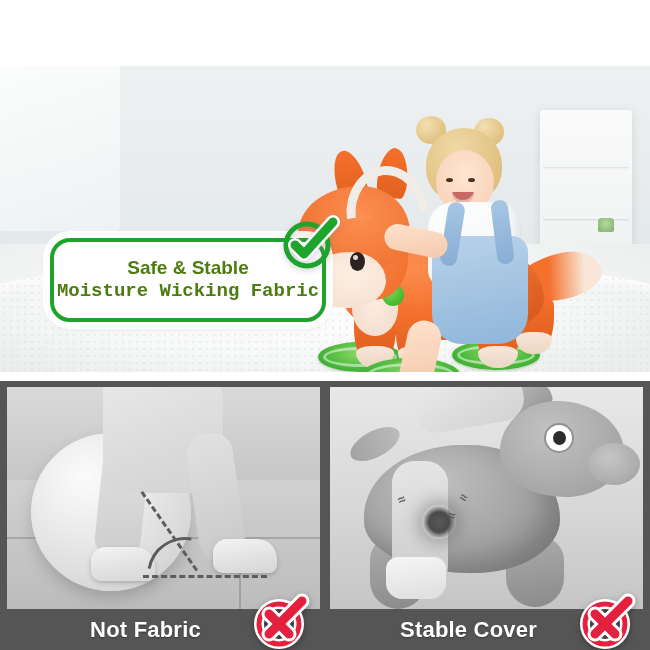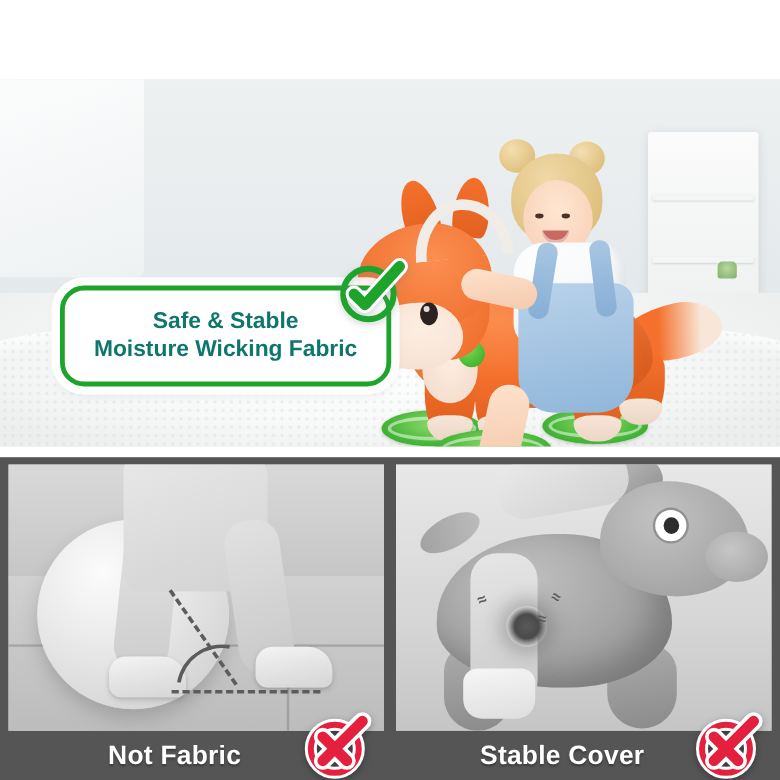--- a/index.html
+++ b/index.html
@@ -115,22 +115,22 @@
   .legk{position:absolute;background:linear-gradient(160deg,#ffe2cc,#f0c4a5);border-radius:18px;}
   .legk.front{left:10px;top:196px;width:34px;height:84px;transform:rotate(12deg);}
 
   
   .badge{
     position:absolute;left:50px;top:172px;width:268px;height:76px;
     background:#ffffff;border:4px solid #1ea32c;border-radius:20px;
     box-shadow:0 0 0 7px rgba(255,255,255,.92),0 3px 10px rgba(120,130,135,.35);
     display:flex;flex-direction:column;align-items:center;justify-content:center;gap:2px;
   }
-  .badge-line{color:#0f766e;font-weight:bold;font-size:19px;line-height:1.15;white-space:nowrap;}
-  .badge-line.l2{font-size:19px;}
+  .badge-line{color:#4d7c0f;font-weight:bold;font-size:19px;line-height:1.15;white-space:nowrap;}
+  .badge-line.l2{font-size:19px;font-family:Liberation Mono, monospace;}
   .check-wrap{position:absolute;left:278px;top:146px;width:62px;height:62px;}
   .check-wrap svg{display:block;filter:drop-shadow(0 2px 3px rgba(120,130,135,.35));}
 
   
   .compare{
     position:absolute;left:0;top:381px;width:650px;height:269px;background:#555555;
   }
   .panel{position:absolute;top:6px;width:313px;height:222px;overflow:hidden;background:#c9cbcc;}
   .panel.left{left:7px;}
   .panel.right{left:330px;}

